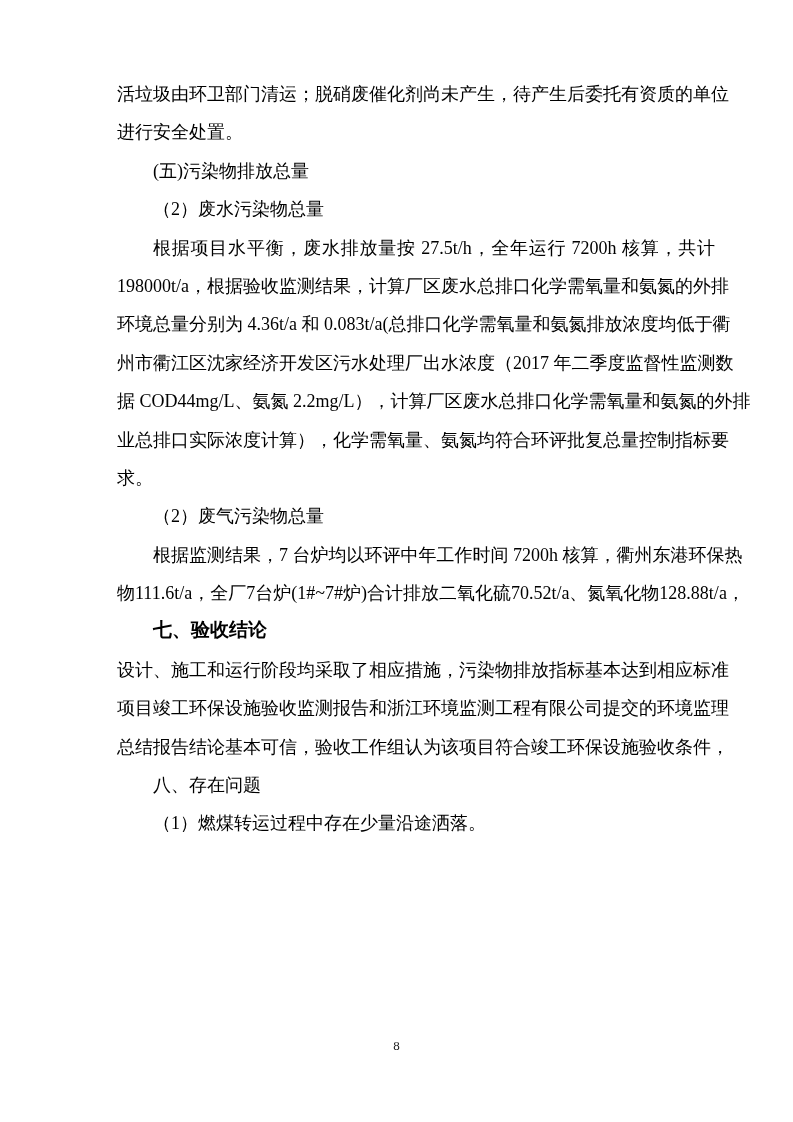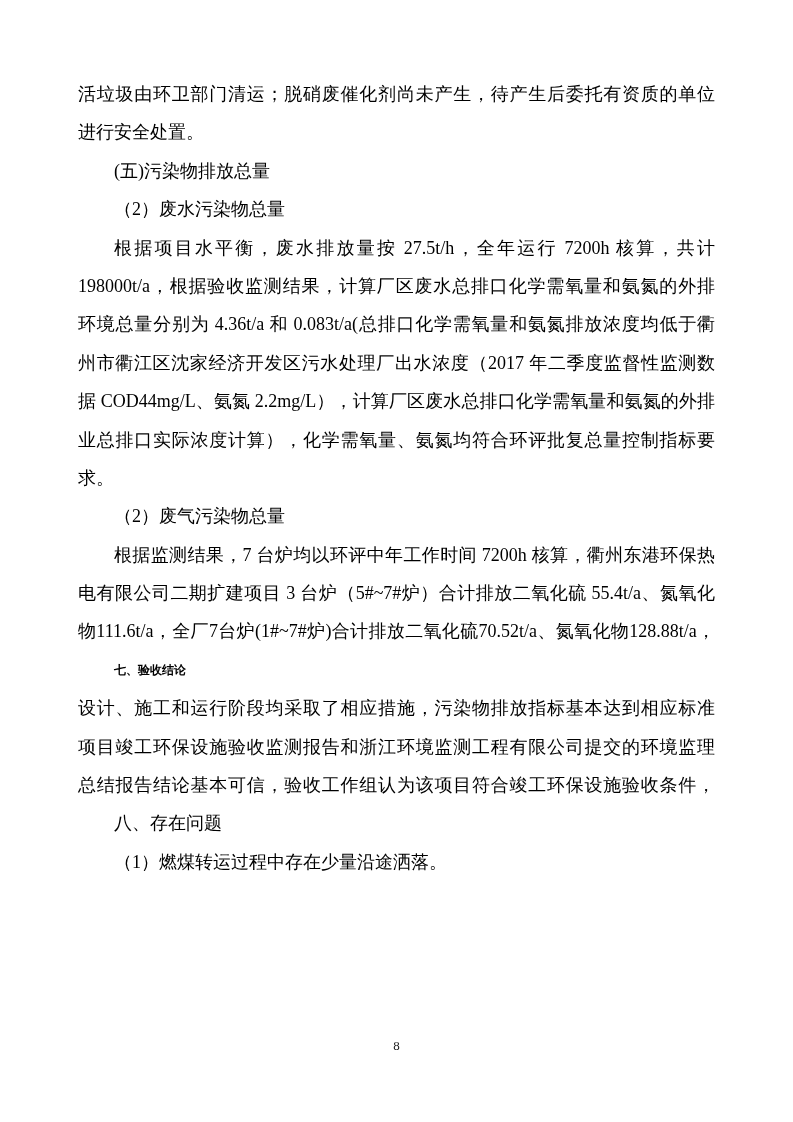--- a/index.html
+++ b/index.html
@@ -24,32 +24,33 @@
   }
   .line {
     height: 38.4px;
     line-height: 38.4px;
     font-size: 18px;
     white-space: nowrap;
     text-align: justify;
     text-align-last: justify;
     text-justify: inter-character;
     overflow: visible;
+    margin-left: 39px;
   }
   .line.lastline {
     text-align: center;
     text-align-last: left;
   }
   .line.indent {
     padding-left: 36px;
   }
   .blk-heading-bold .line {
-    font-family: Liberation Sans, sans-serif;
+    font-family: Liberation Mono, monospace;
     font-weight: bold;
-    font-size: 12px;
+    font-size: 19px;
   }
   .footer {
     position: absolute;
     left: 0;
     top: 1038px;
     width: 100%;
     text-align: center;
     font-size: 13px;
     font-family: "Liberation Serif", "DejaVu Serif", serif;
     color: #1a1a1a;
@@ -77,21 +78,20 @@
         <div class="line">州市衢江区沈家经济开发区污水处理厂出水浓度（2017 年二季度监督性监测数</div>
         <div class="line">据 COD44mg/L、氨氮 2.2mg/L），计算厂区废水总排口化学需氧量和氨氮的外排</div>
         <div class="line">业总排口实际浓度计算），化学需氧量、氨氮均符合环评批复总量控制指标要</div>
         <div class="line lastline">求。</div>
       </div>
       <div class="blk blk-body">
         <div class="line lastline indent">（2）废气污染物总量</div>
       </div>
       <div class="blk blk-body">
         <div class="line indent">根据监测结果，7 台炉均以环评中年工作时间 7200h 核算，衢州东港环保热</div>
-        <div class="line">电有限公司二期扩建项目 3 台炉（5#~7#炉）合计排放二氧化硫 55.4t/a、氮氧化</div>
         <div class="line">物111.6t/a，全厂7台炉(1#~7#炉)合计排放二氧化硫70.52t/a、氮氧化物128.88t/a，</div>
       </div>
       <div class="blk blk-heading-bold">
         <div class="line lastline indent">七、验收结论</div>
       </div>
       <div class="blk blk-body">
         <div class="line">设计、施工和运行阶段均采取了相应措施，污染物排放指标基本达到相应标准</div>
         <div class="line">项目竣工环保设施验收监测报告和浙江环境监测工程有限公司提交的环境监理</div>
         <div class="line">总结报告结论基本可信，验收工作组认为该项目符合竣工环保设施验收条件，</div>
       </div>

